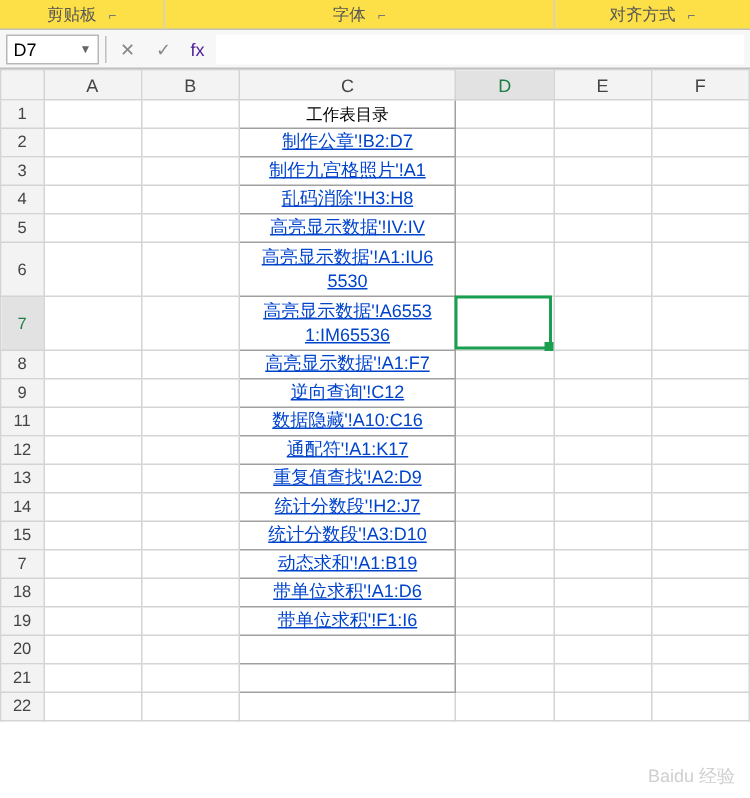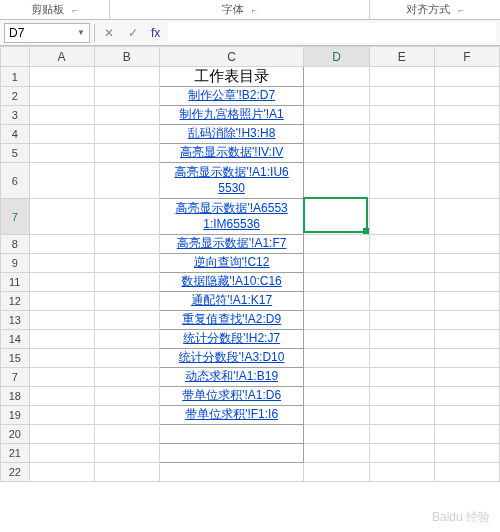--- a/index.html
+++ b/index.html
@@ -7,21 +7,21 @@
     font-family: "SimSun", Arial, sans-serif;
     font-size: 12px;
     background: #e8e8e8;
     width: 500px;
     height: 532px;
     overflow: hidden;
     position: relative;
   }
   .ribbon-row {
     display: flex;
-    background: #ffffff;
+    background: #fde047;
     border-bottom: 1px solid #c0c0c0;
     height: 20px;
     color: #555;
     text-align: right;
   }
   .ribbon-group {
     display: flex;
     align-items: center;
     justify-content: center;
     border-right: 1px solid #d0d0d0;
@@ -37,21 +37,21 @@
   .namebar {
     display: flex;
     align-items: center;
     background: #f7f7f7;
     border-bottom: 1px solid #c0c0c0;
     height: 26px;
     padding: 2px 4px;
     gap: 4px;
   }
   .namebox {
-    width: 86px;
+    width: 62px;
     height: 20px;
     background: #fff;
     border: 1px solid #b7b7b7;
     display: flex;
     align-items: center;
     padding: 0 4px;
     font-size: 12px;
     justify-content: space-between;
     gap: 19px;
   }
@@ -126,21 +126,21 @@
     text-decoration: underline;
     font-size: 12px;
     line-height: 1.3;
     padding: 1px 14px;
     white-space: normal;
     word-break: break-all;
     border: 1px solid #a0a0a0;
   }
   td.title-cell {
     color: #000;
-    font-size: 15px;
+    font-size: 11px;
     border: 1px solid #a0a0a0;
   }
   td.boxed {
     border: 1px solid #a0a0a0;
   }
   tr.twoRow td { height: 36px; }
   tr.oneRow td, tr.oneRow th { height: 19px; }
   
   .active-outline {
     position: absolute;

